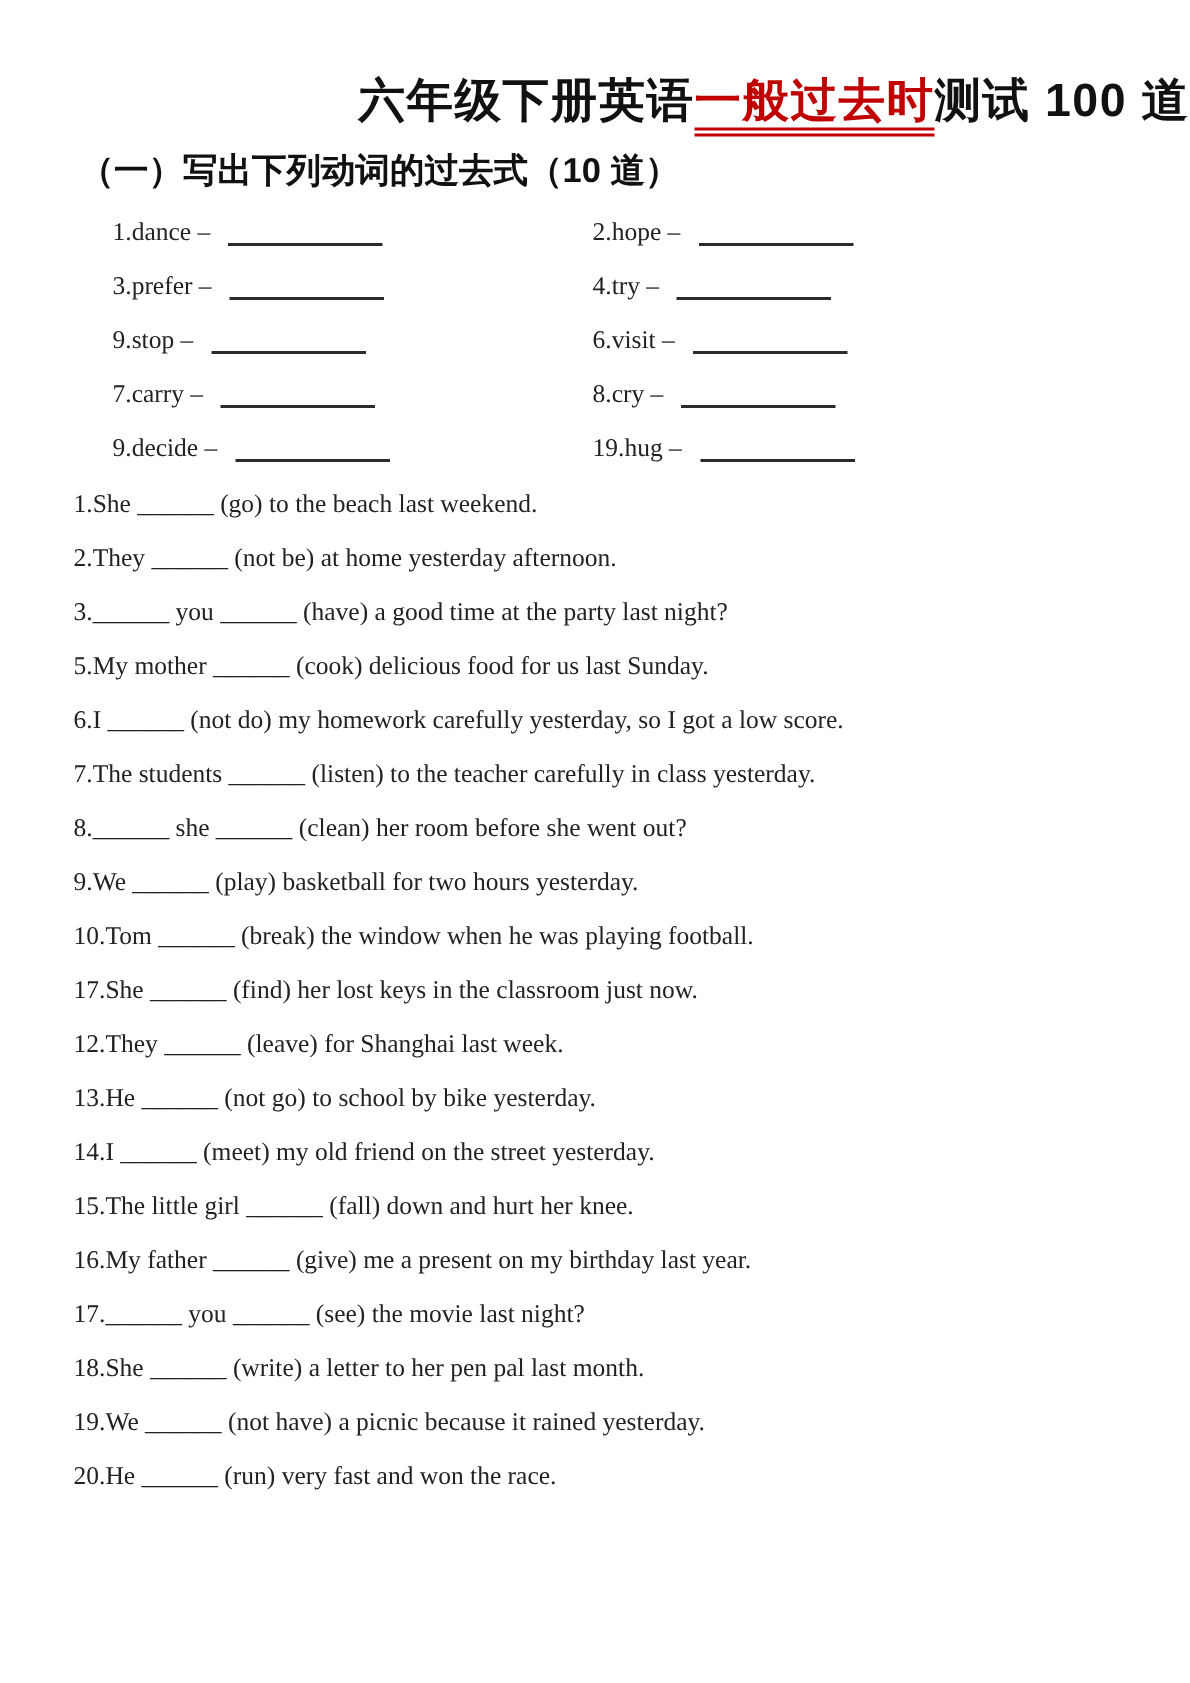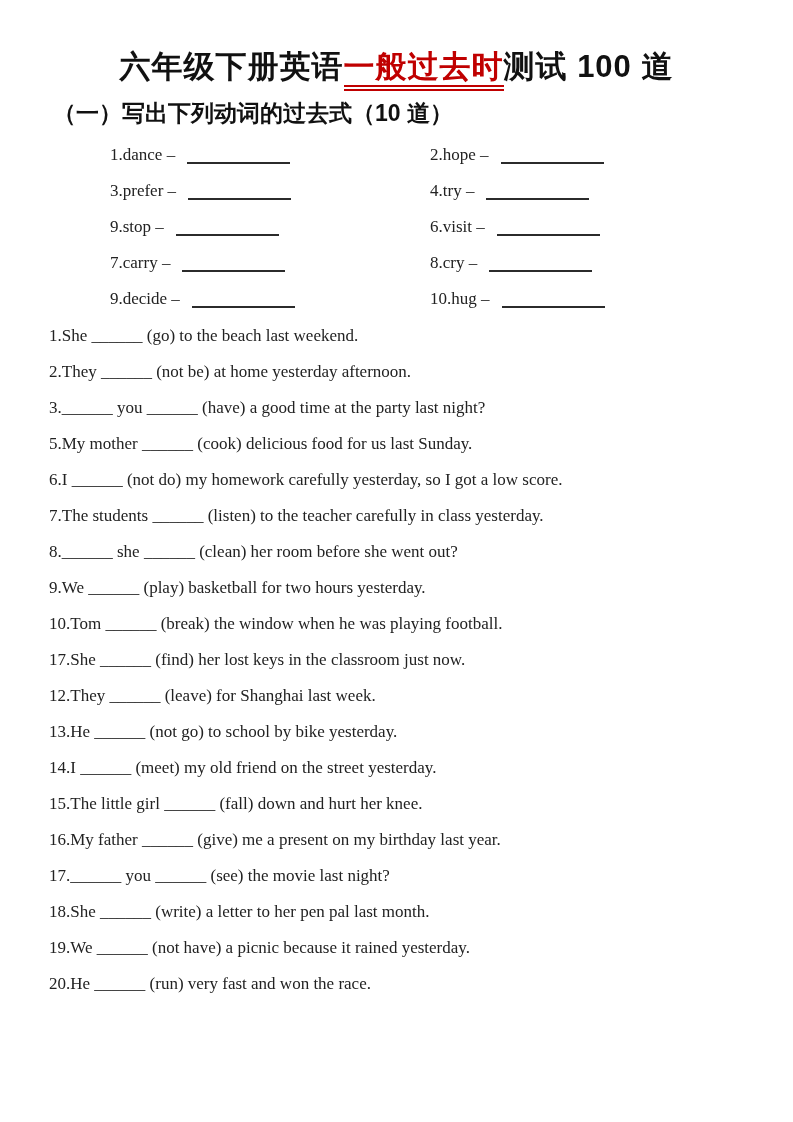--- a/index.html
+++ b/index.html
@@ -12,21 +12,21 @@
     overflow: hidden;
   }
   .page {
     position: relative;
     width: 793px;
     height: 1122px;
     background: #ffffff;
     padding-top: 44px;
   }
   .title {
-    text-align: center;
+    text-align: right;
     font-family: "Liberation Sans", "DejaVu Sans", sans-serif;
     font-weight: bold;
     font-size: 31px;
     letter-spacing: 1px;
     color: #111111;
     line-height: 46px;
     white-space: nowrap;
   }
   .title .highlight {
     color: #c00000;
@@ -37,21 +37,21 @@
     font-family: "Liberation Sans", "DejaVu Sans", sans-serif;
     font-weight: bold;
     font-size: 23px;
     color: #111111;
     margin-left: 53px;
     margin-top: 12px;
     margin-bottom: 8px;
     line-height: 22px;
   }
   .s1-grid {
-    margin-left: 110px;
+    margin-left: 75px;
     display: grid;
     grid-template-columns: 320px 320px;
   }
   .verb-item {
     height: 36px;
     display: flex;
     align-items: flex-end;
     font-size: 17px;
     color: #222222;
     padding-bottom: 3px;
@@ -114,21 +114,21 @@
       </div>
     <div class="verb-item">
         <span class="verb-label">8.cry –</span>
         <span class="blank-line"></span>
       </div>
     <div class="verb-item">
         <span class="verb-label">9.decide –</span>
         <span class="blank-line"></span>
       </div>
     <div class="verb-item">
-        <span class="verb-label">10.hug –</span>
+        <span class="verb-label">19.hug –</span>
         <span class="blank-line"></span>
       </div>
   </div>
 
 
   <div class="s2-list">
     <div class="fill-item">1.She ______ (go) to the beach last weekend.</div>
     <div class="fill-item">2.They ______ (not be) at home yesterday afternoon.</div>
     <div class="fill-item">3.______ you ______ (have) a good time at the party last night?</div>
     <div class="fill-item">5.My mother ______ (cook) delicious food for us last Sunday.</div>

